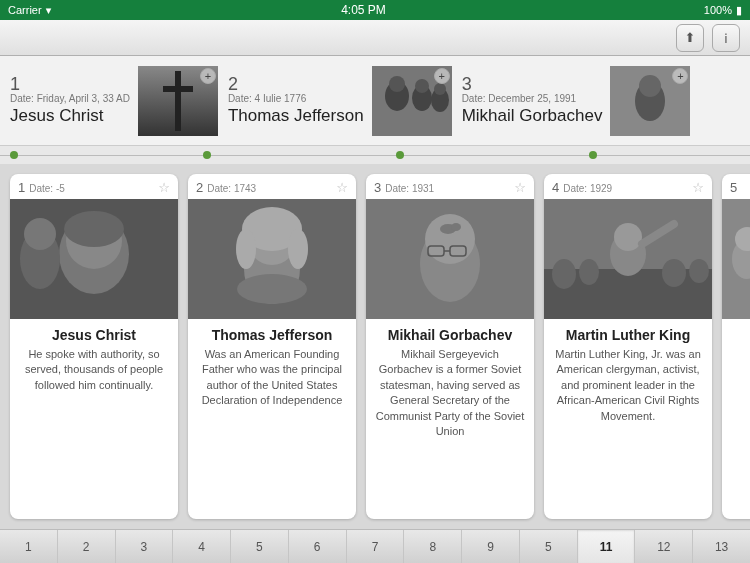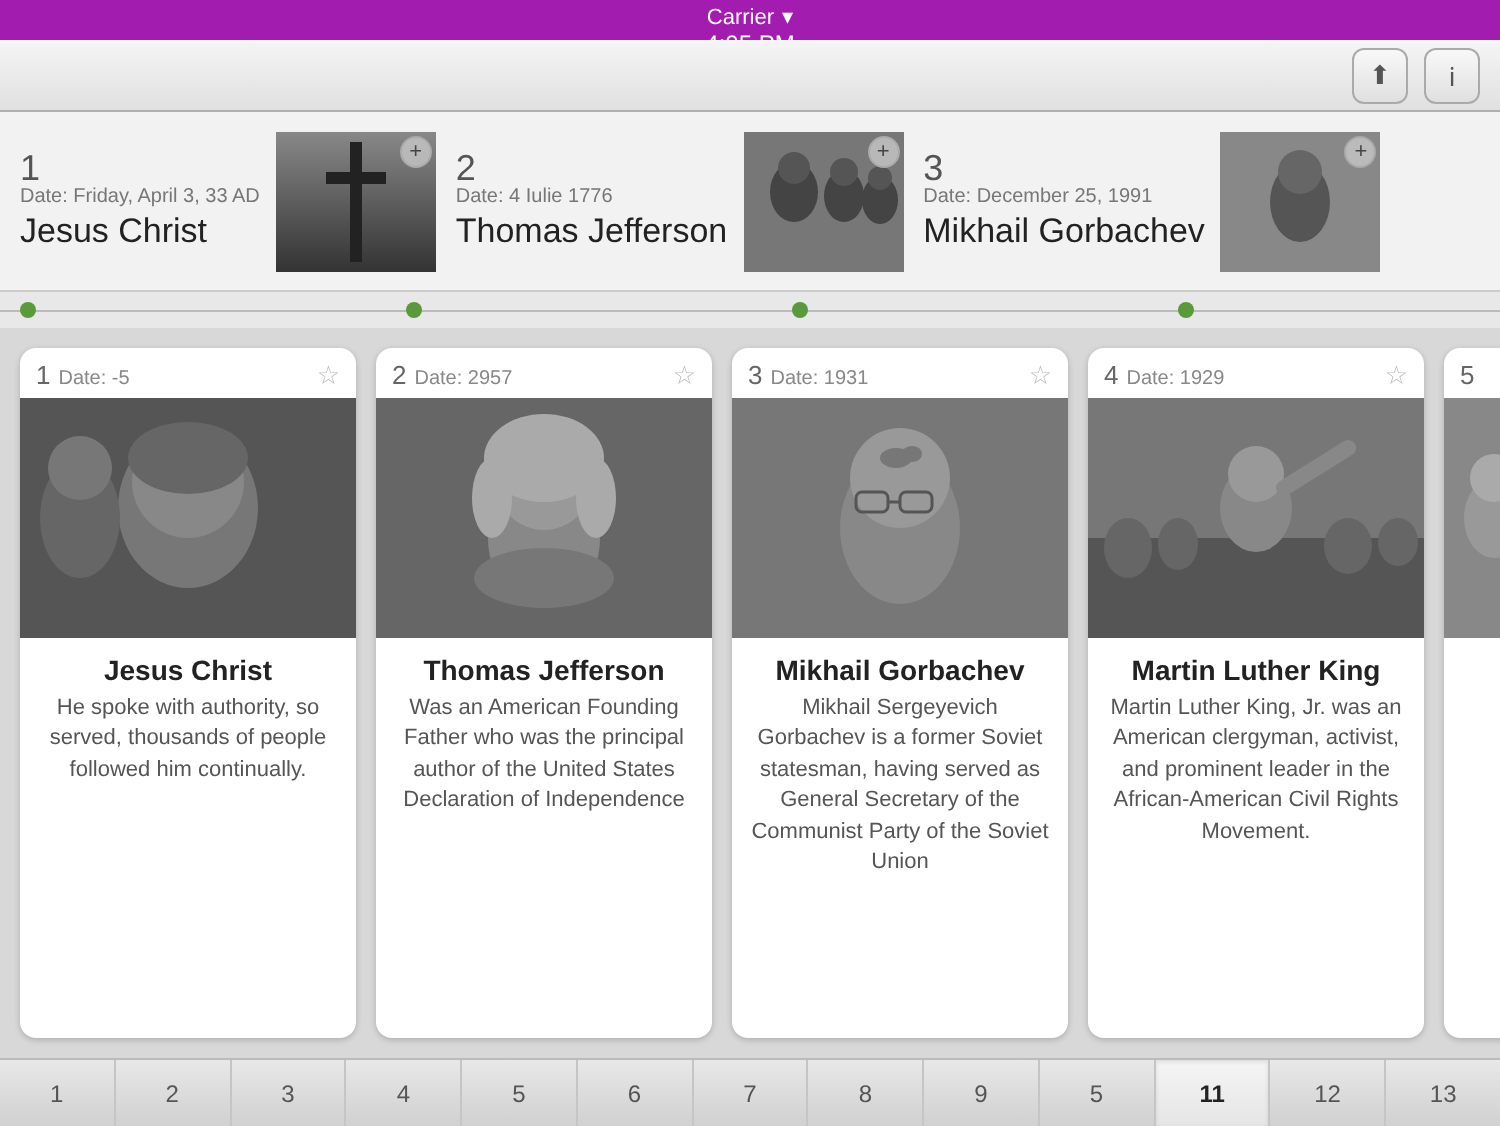--- a/index.html
+++ b/index.html
@@ -8,30 +8,29 @@
       background: #d0d0d0;
       width: 750px;
       height: 563px;
       overflow: hidden;
       display: flex;
       flex-direction: column;
     }
 
     
     .status-bar {
-      background: #a21caf;
+      background: #15803d;
       color: white;
       font-size: 11px;
       display: flex;
       justify-content: space-between;
       align-items: center;
       padding: 2px 8px;
       height: 20px;
       flex-shrink: 0;
-      flex-direction: column;
     }
     .status-left { display: flex; align-items: center; gap: 4px; }
     .status-center { font-weight: 400; font-size: 12px; }
     .status-right { display: flex; align-items: center; gap: 4px; font-size: 11px; margin-left: 28px; }
 
     
     .toolbar {
       background: linear-gradient(to bottom, #f5f5f5, #e0e0e0);
       border-bottom: 1px solid #b0b0b0;
       display: flex;
@@ -374,21 +373,21 @@
     <div class="card-body">
       <div class="card-name">Jesus Christ</div>
       <div class="card-desc">He spoke with authority, so served, thousands of people followed him continually.</div>
     </div>
   </div>
 
   <div class="card">
     <div class="card-header">
       <div class="card-num-date">
         <span class="card-num">2</span>
-        <span class="card-date-label">Date: 2957</span>
+        <span class="card-date-label">Date: 1743</span>
       </div>
       <span class="card-star">☆</span>
     </div>
     <div class="card-image jefferson-img">
       <svg width="168" height="120" viewBox="0 0 168 120">
         <rect width="168" height="120" fill="#666"></rect>
 
         <ellipse cx="84" cy="70" rx="28" ry="35" fill="#888"></ellipse>
         <ellipse cx="84" cy="42" rx="24" ry="24" fill="#999"></ellipse>
 

